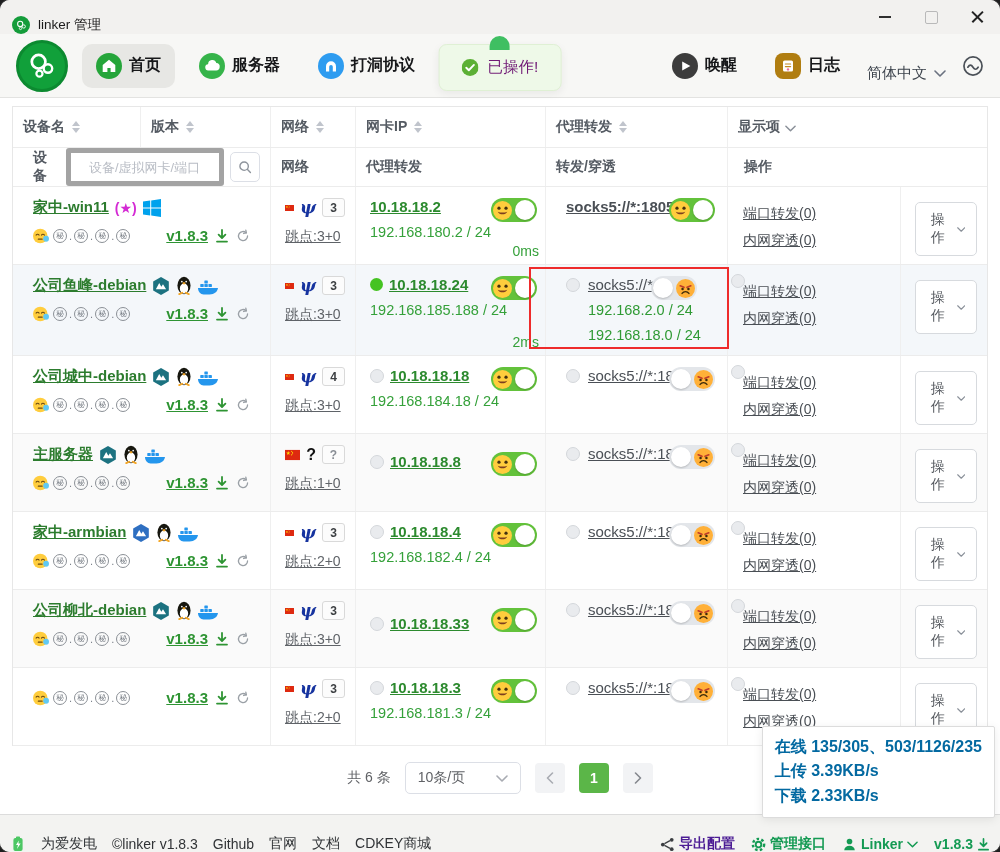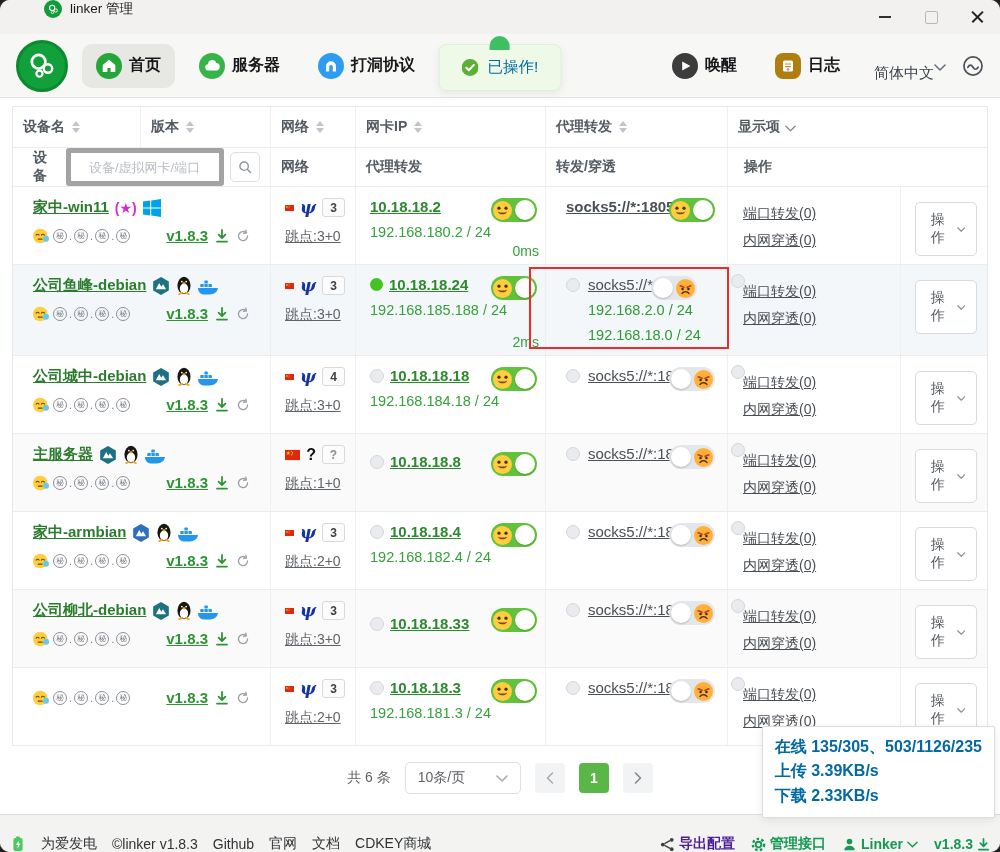--- a/index.html
+++ b/index.html
@@ -1,20 +1,20 @@
 <!DOCTYPE html>
 <html><head>
 <meta charset="utf-8">
 <style>
   html,body{margin:0;padding:0;background:#1e1e1e;font-family:"Liberation Sans","DejaVu Sans",sans-serif;}
   .window{width:1000px;height:852px;background:#fff;border-radius:10px;overflow:hidden;display:flex;flex-direction:column;position:relative;box-shadow:0 0 0 1px #3a3a3a;}
   svg{display:block}
   a{text-decoration:underline;cursor:pointer}
   
-  .titlebar{height:34px;background:#f2f1ef;display:flex;align-items:flex-start;padding-left:44px;flex:0 0 auto;}
+  .titlebar{height:34px;background:#f2f1ef;display:flex;align-items:flex-end;padding-left:12px;flex:0 0 auto;}
   .tb-logo{width:18px;height:18px;border-radius:50%;background:#149c3a;display:flex;align-items:center;justify-content:center;margin-right:8px;}
   .tb-logo svg{width:13px;height:13px}
   .tb-title{font-size:13.5px;color:#1b1b1b;}
   .tb-controls{margin-left:auto;display:flex;height:100%;}
   .tbc{width:46px;display:flex;align-items:center;justify-content:center;cursor:pointer;}
   .ic-min{width:12px;height:2px;background:#2f2f2f;}
   .ic-max{width:11px;height:11px;border:1.2px solid #b9b9b9;border-radius:2px;}
   .ic-close{position:relative;width:13px;height:13px;}
   .ic-close::before,.ic-close::after{content:"";position:absolute;left:-1px;top:5.5px;width:15px;height:1.6px;background:#222;}
   .ic-close::before{transform:rotate(45deg)}.ic-close::after{transform:rotate(-45deg)}
@@ -23,28 +23,28 @@
   .nav-logo{width:52px;height:52px;border-radius:50%;background:#11a03a;border:3px solid #0c8a30;box-sizing:border-box;display:flex;align-items:center;justify-content:center;}
   .nav-logo svg{width:34px;height:34px}
   .tabs{display:flex;align-items:center;gap:10px;margin-left:14px;}
   .tab{display:flex;align-items:center;gap:7px;padding:9px 14px;border-radius:10px;font-size:16px;font-weight:700;color:#17181a;cursor:pointer;}
   .tab.active{background:#e7e7e4;}
   .tico{width:26px;height:26px;border-radius:50%;display:flex;align-items:center;justify-content:center;}
   .tico svg{width:16px;height:16px}
   .t-home{background:#25a53a}.t-srv{background:#36b44a}.t-punch{background:#2e9cf0}.t-auth{background:#7a52c7}.t-wake{background:#3c3c3c}
   .t-log{background:#b07d10;border-radius:8px;}
   .navright{margin-left:auto;display:flex;align-items:center;gap:16px;}
-  .lang{display:flex;align-items:flex-start;font-size:15px;color:#3c434c;cursor:pointer;margin-top:16px;}
+  .lang{display:flex;align-items:center;gap:7px;font-size:15px;color:#3c434c;cursor:pointer;margin-top:16px;}
   .lang .chev{width:12px;height:7px;color:#6b7280}
   .themeic{width:22px;height:22px;cursor:pointer}
   
   .toast{position:absolute;left:50%;transform:translateX(-50%);top:44px;z-index:40;background:#eef9e8;border:1px solid #dff0d4;border-radius:8px;padding:12px 22px;display:flex;align-items:center;gap:9px;box-shadow:0 3px 8px rgba(0,0,0,.06);}
   .toast::before{content:"";position:absolute;top:-9px;left:50%;margin-left:-10px;width:20px;height:14px;border-radius:10px 10px 0 0;background:#3fbf62;}
   .toast svg{width:17px;height:17px}
-  .toast .msg{font-size:15.5px;color:#0369a1;}
+  .toast .msg{font-size:15.5px;color:#701a75;}
   
   .main{flex:1;display:flex;flex-direction:column;background:#fff;padding:8px 12px 0 12px;position:relative;}
   .tbl{border:1px solid #e7e7e7;border-bottom:none;}
   .hrow1,.hrow2,.trow{display:grid;}
   .hrow1{grid-template-columns:128px 130px 85px 190px 182px 1fr;border-bottom:1px solid #ececec;}
   .hrow2,.trow{grid-template-columns:258px 85px 190px 182px 173px 1fr;border-bottom:1px solid #ececec;}
   .th{padding:10px 10px;font-size:14px;font-weight:700;color:#555b63;display:flex;align-items:center;gap:5px;border-right:1px solid #efefef;}
   .th:last-child,.td:last-child{border-right:none;}
   .hrow1 .th{height:40px;box-sizing:border-box;padding-top:0;padding-bottom:0;}
   .hrow2 .th{height:38px;box-sizing:border-box;padding-top:0;padding-bottom:0;}

